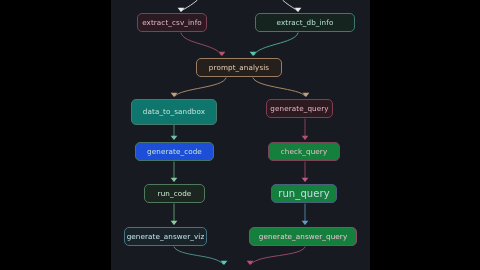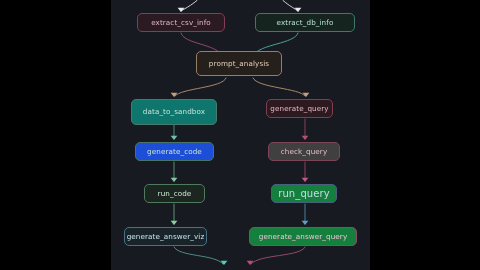--- a/index.html
+++ b/index.html
@@ -82,39 +82,39 @@
         <path d="M 63 204 L 63 224" fill="none" stroke="#5c9170" stroke-width="1" stroke-linecap="round"></path>
         <polygon points="59.6,220.8 66.4,220.8 63,225" fill="#8ccda0"></polygon>
         <path d="M 194 204 L 194 224" fill="none" stroke="#4a7d9c" stroke-width="1" stroke-linecap="round"></path>
         <polygon points="190.6,220.8 197.4,220.8 194,225" fill="#5d9ec4"></polygon>
         <path d="M 63 247 C 68 257 104 254 112 264" fill="none" stroke="#4c8d88" stroke-width="1" stroke-linecap="round"></path>
         <polygon points="109.6,260.8 116.4,260.8 113,265" fill="#56c9bd"></polygon>
         <path d="M 194 247 C 190 257 148 254 140 264" fill="none" stroke="#97486a" stroke-width="1" stroke-linecap="round"></path>
         <polygon points="135.6,260.8 142.4,260.8 139,265" fill="#c4487c"></polygon>
       </svg>
     <div id="node-layer">
-        <div class="node" style="left: 26px; top: 13px; width: 88px; height: 19px; background: rgb(43, 26, 34); border-color: rgb(125, 64, 85); color: rgb(227, 182, 196); font-size: 7.2px;">
+        <div class="node" style="left: 26px; top: 13px; width: 70px; height: 19px; background: rgb(43, 26, 34); border-color: rgb(125, 64, 85); color: rgb(227, 182, 196); font-size: 7.2px;">
           <span class="node-label">extract_csv_info</span>
         </div>
         <div class="node" style="left: 144px; top: 13px; width: 100px; height: 19px; background: rgb(22, 36, 31); border-color: rgb(62, 122, 108); color: rgb(182, 224, 212); font-size: 7.2px;">
           <span class="node-label">extract_db_info</span>
         </div>
-        <div class="node" style="left: 85px; top: 51px; width: 86px; height: 25px; background: rgb(38, 32, 28); border-color: rgb(154, 125, 99); color: rgb(230, 207, 184); font-size: 7.2px;">
+        <div class="node" style="left: 85px; top: 58px; width: 86px; height: 19px; background: rgb(38, 32, 28); border-color: rgb(154, 125, 99); color: rgb(230, 207, 184); font-size: 7.2px;">
           <span class="node-label">prompt_analysis</span>
         </div>
         <div class="node" style="left: 20px; top: 99px; width: 86px; height: 26px; background: #0f766e; border-color: rgb(71, 121, 108); color: rgb(194, 228, 218); font-size: 7.2px;">
           <span class="node-label">data_to_sandbox</span>
         </div>
         <div class="node" style="left: 155px; top: 99px; width: 67px; height: 19px; background: rgb(44, 26, 32); border-color: rgb(125, 63, 82); color: rgb(228, 185, 197); font-size: 7.2px;">
           <span class="node-label">generate_query</span>
         </div>
         <div class="node" style="left: 24px; top: 142px; width: 79px; height: 19px; background: #1d4ed8; border-color: rgb(74, 116, 102); color: rgb(198, 227, 216); font-size: 7.2px;">
           <span class="node-label">generate_code</span>
         </div>
-        <div class="node" style="left: 157px; top: 142px; width: 72px; height: 19px; background: #404040; border-color: rgb(123, 68, 87); color: rgb(231, 191, 202); font-size: 7.2px;">
+        <div class="node" style="left: 157px; top: 142px; width: 72px; height: 19px; background: #15803d; border-color: rgb(123, 68, 87); color: rgb(231, 191, 202); font-size: 7.2px;">
           <span class="node-label">check_query</span>
         </div>
         <div class="node" style="left: 33px; top: 184px; width: 61px; height: 19px; background: rgb(28, 38, 32); border-color: rgb(79, 122, 93); color: rgb(205, 231, 210); font-size: 7.2px;">
           <span class="node-label">run_code</span>
         </div>
         <div class="node" style="left: 160px; top: 184px; width: 66px; height: 19px; background: #15803d; border-color: rgb(74, 95, 125); color: rgb(201, 216, 236); font-size: 10px;">
           <span class="node-label">run_query</span>
         </div>
         <div class="node" style="left: 13px; top: 227px; width: 83px; height: 19px; background: rgb(24, 36, 42); border-color: rgb(72, 114, 132); color: rgb(201, 229, 233); font-size: 7.2px;">
           <span class="node-label">generate_answer_viz</span>

